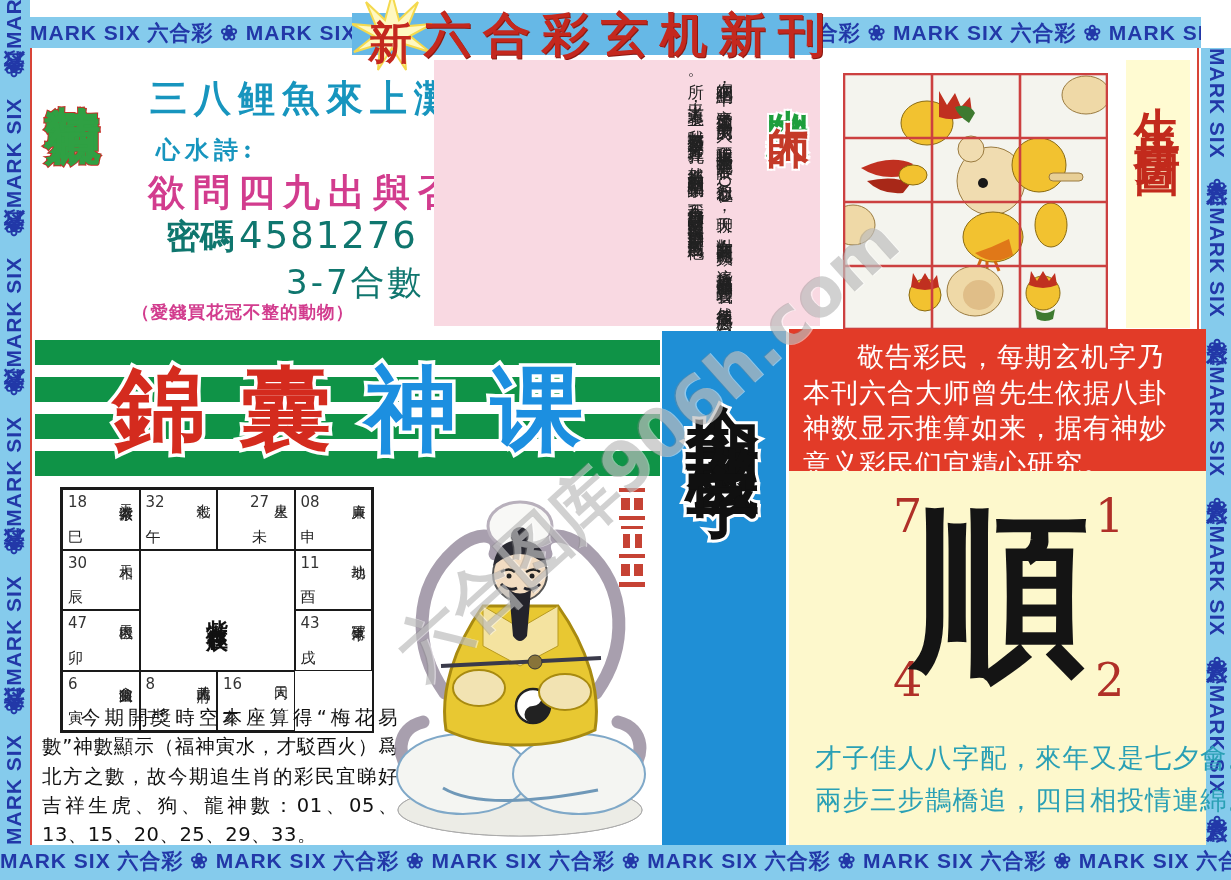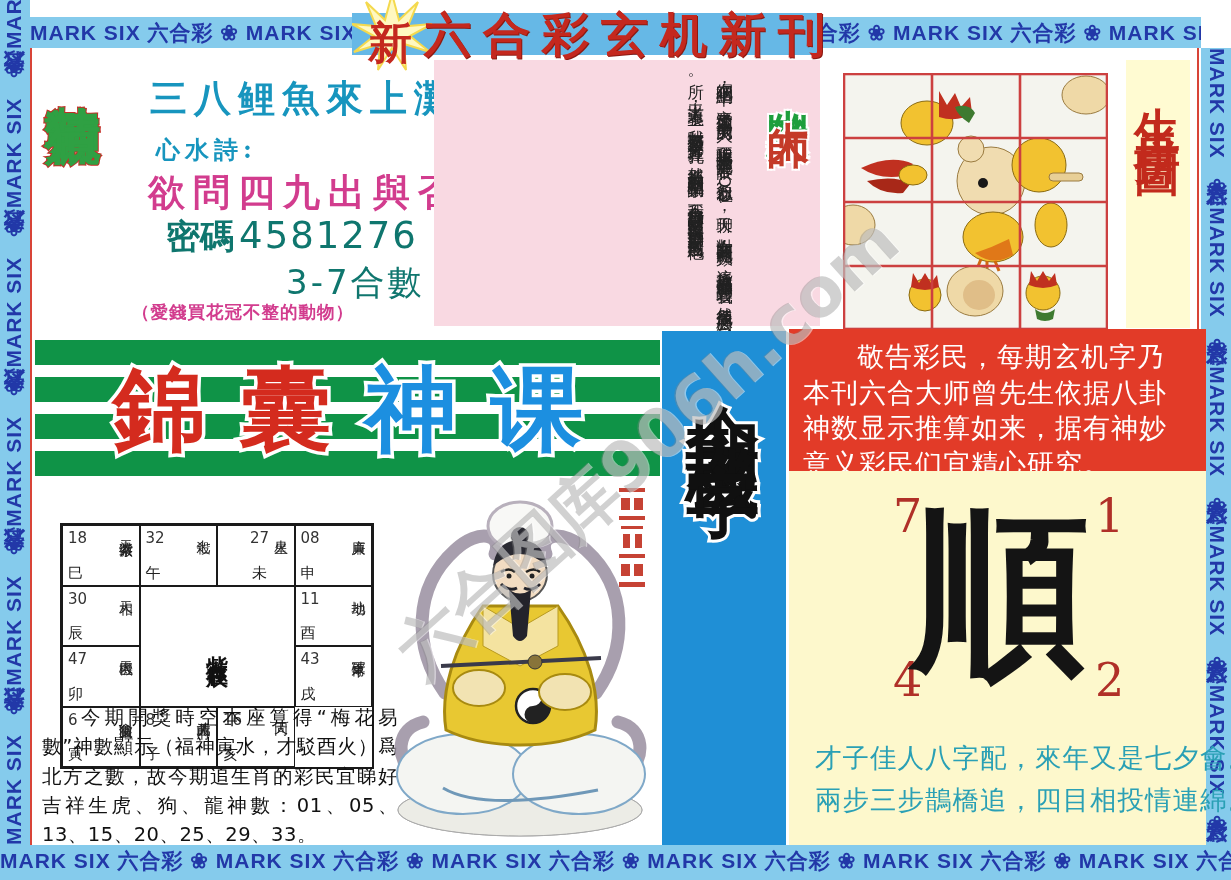--- a/index.html
+++ b/index.html
@@ -51,21 +51,21 @@
   .banner { background:#ffffff; }
   .stripe { position:absolute; left:0; width:100%; height:25px; background:#0f9347; }
   .banner-text { font-family:"DejaVu Serif", serif; font-weight:bold; font-size:92px;
     letter-spacing:34px; white-space:nowrap;
     -webkit-text-stroke:7px #ffffff; paint-order:stroke fill;
     text-shadow:0 0 3px #fff; }
   .banner-text .r { color:#d42b1e; } .banner-text .b { color:#1c8fe0; }
 
   
   .ziwei { display:grid; grid-template-columns:repeat(4,1fr);
-    grid-template-rows:repeat(4,1fr); border:2px solid #1a1a1a; background:#fff;margin-top:36px; }
+    grid-template-rows:repeat(4,1fr); border:2px solid #1a1a1a; background:#fff; }
   .zcell { position:relative; border:1px solid #1a1a1a; color:#222; }
   .zc-num { position:absolute; top:3px; left:5px; font-size:15px; color:#333; }
   .zc-stars { position:absolute; top:3px; right:4px; writing-mode:vertical-rl;
     font-size:14px; line-height:1.15; letter-spacing:1px; height:44px; }
   .zc-branch { position:absolute; bottom:2px; left:5px; font-size:15px; }
   .zcenter { grid-column:2/4; grid-row:2/4; display:flex; align-items:center;
     justify-content:center; border:1px solid #1a1a1a; }
   .zcenter span { writing-mode:vertical-rl; font-size:22px; font-weight:bold;
     letter-spacing:4px; color:#111; }
 

